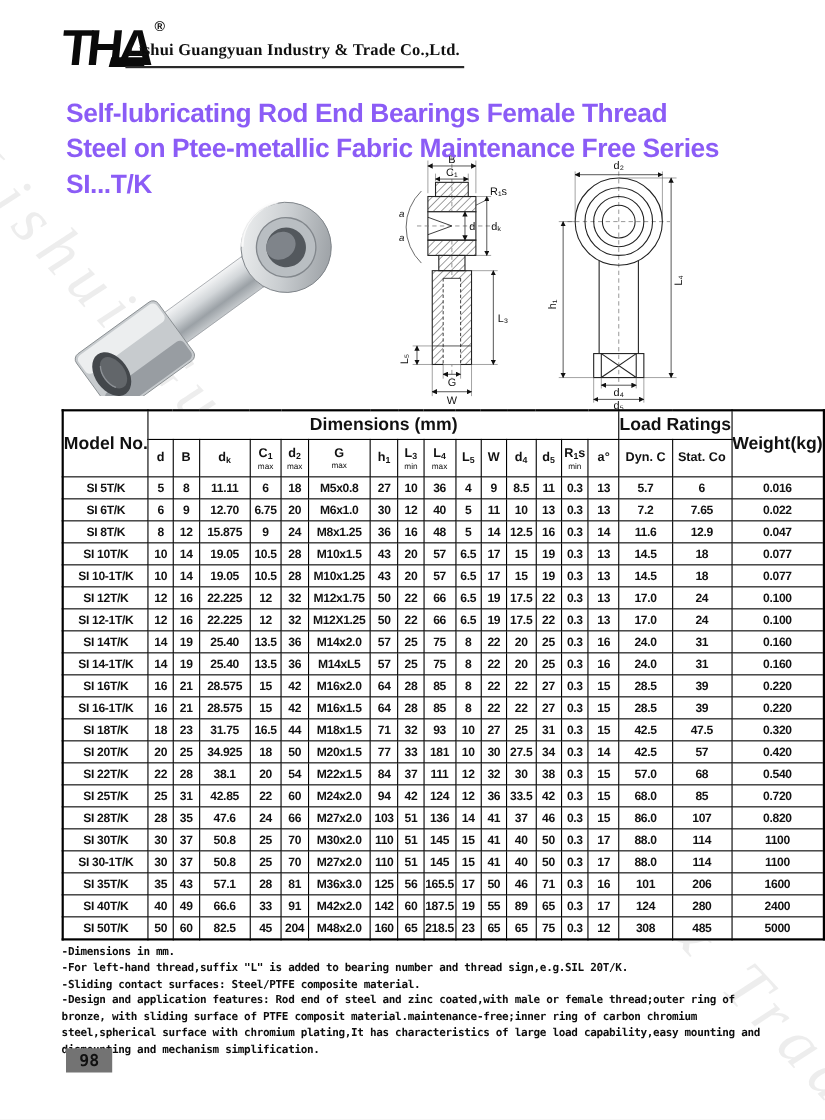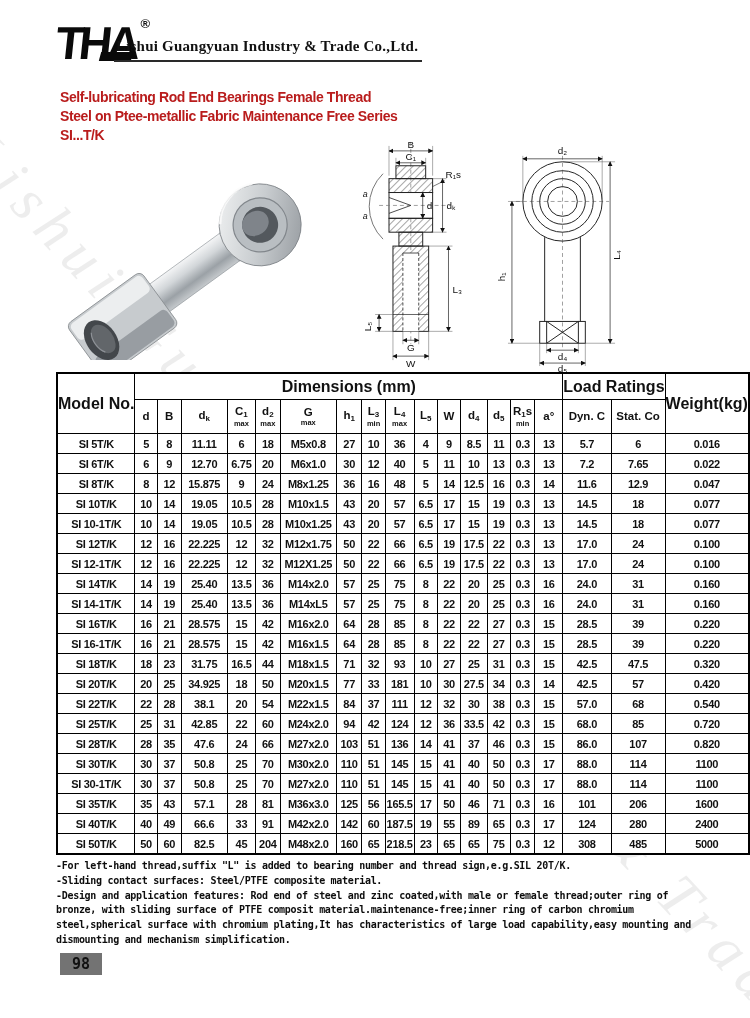--- a/index.html
+++ b/index.html
@@ -24,41 +24,41 @@
   }
   .registered { font-size:13px; font-weight:700; vertical-align:top; position:relative; top:-4px; left:5px; }
   .logo-band { position:absolute; left:44px; top:32px; width:32px; height:9px; background:#0a0a0a; transform:skewX(-15deg); }
   .company {
     position:absolute; left:114px; top:38px; z-index:3;
     font-family:"Liberation Serif", serif; font-weight:700; font-size:15px;
     padding:0 4px 5px 2px; border-bottom:2px solid #2a2a2a; letter-spacing:0.2px;
   }
   
   .title { position:absolute; left:60px; top:88px; z-index:3;
-    font-weight:700; font-size:14px; line-height:1.34; letter-spacing:-0.4px; color:#b91c1c; }
+    font-weight:700; font-size:24px; line-height:1.34; letter-spacing:-0.4px; color:#8b5cf6; }
   
   .photo { position:absolute; left:48px; top:178px; z-index:2; }
   .diagrams { position:absolute; left:348px; top:138px; z-index:2; }
   .dim-label { font-size:10px; fill:#111; font-family:"Liberation Sans",sans-serif; }
   .dim-label-i { font-size:9px; font-style:italic; fill:#111; font-family:"Liberation Sans",sans-serif; }
   
   .spec-table {
     position:absolute; left:56px; top:372px; z-index:3;
     border-collapse:collapse; table-layout:fixed; background:#fff;
     border:2px solid #000;
   }
   .spec-table th, .spec-table td {
     border:1px solid #000; text-align:center; vertical-align:middle;
     padding:0; overflow:hidden; white-space:nowrap;
   }
   .spec-table thead .group-row th { height:25px; font-size:16px; font-weight:700; }
   .spec-table thead .cols-row th { height:33px; }
   .col-top { font-size:11.5px; font-weight:700; line-height:1.05; }
   .col-top .sub { font-size:8px; vertical-align:-2px; }
-  .under { font-size:7.5px; font-weight:700; line-height:1; margin-top:1px; }
+  .under { font-size:7.5px; font-weight:400; line-height:1; margin-top:1px; }
   .spec-table tbody td { height:19px; font-size:11px; font-weight:700; letter-spacing:-0.3px; }
   
   .notes {
     position:absolute; left:56px; top:859px; width:650px; z-index:3;
     font-family:"DejaVu Sans Mono", monospace; font-size:10px; font-weight:700;
     line-height:1.48; letter-spacing:-0.3px; color:#0d0d0d;
   }
   
   .page-badge {
     position:absolute; left:60px; top:953px; z-index:3;
@@ -762,20 +762,21 @@
           <td>0.3</td>
           <td>12</td>
           <td>308</td>
           <td>485</td>
           <td>5000</td>
         </tr>
       </tbody>
   </table>
 
   <div class="notes">
+    <div>-Dimensions in mm.</div>
     <div>-For left-hand thread,suffix "L" is added to bearing number and thread sign,e.g.SIL 20T/K.</div>
     <div>-Sliding contact surfaces:  Steel/PTFE composite material.</div>
     <div>-Design and application features: Rod end of steel and zinc coated,with male or female thread;outer ring of bronze, with sliding surface of PTFE composit material.maintenance-free;inner ring of carbon chromium steel,spherical surface with chromium plating,It has characteristics of large load capability,easy mounting and dismounting and mechanism simplification.</div>
   </div>
 
   <div class="page-badge">98</div>
 
 </div>
 
 </body></html>

